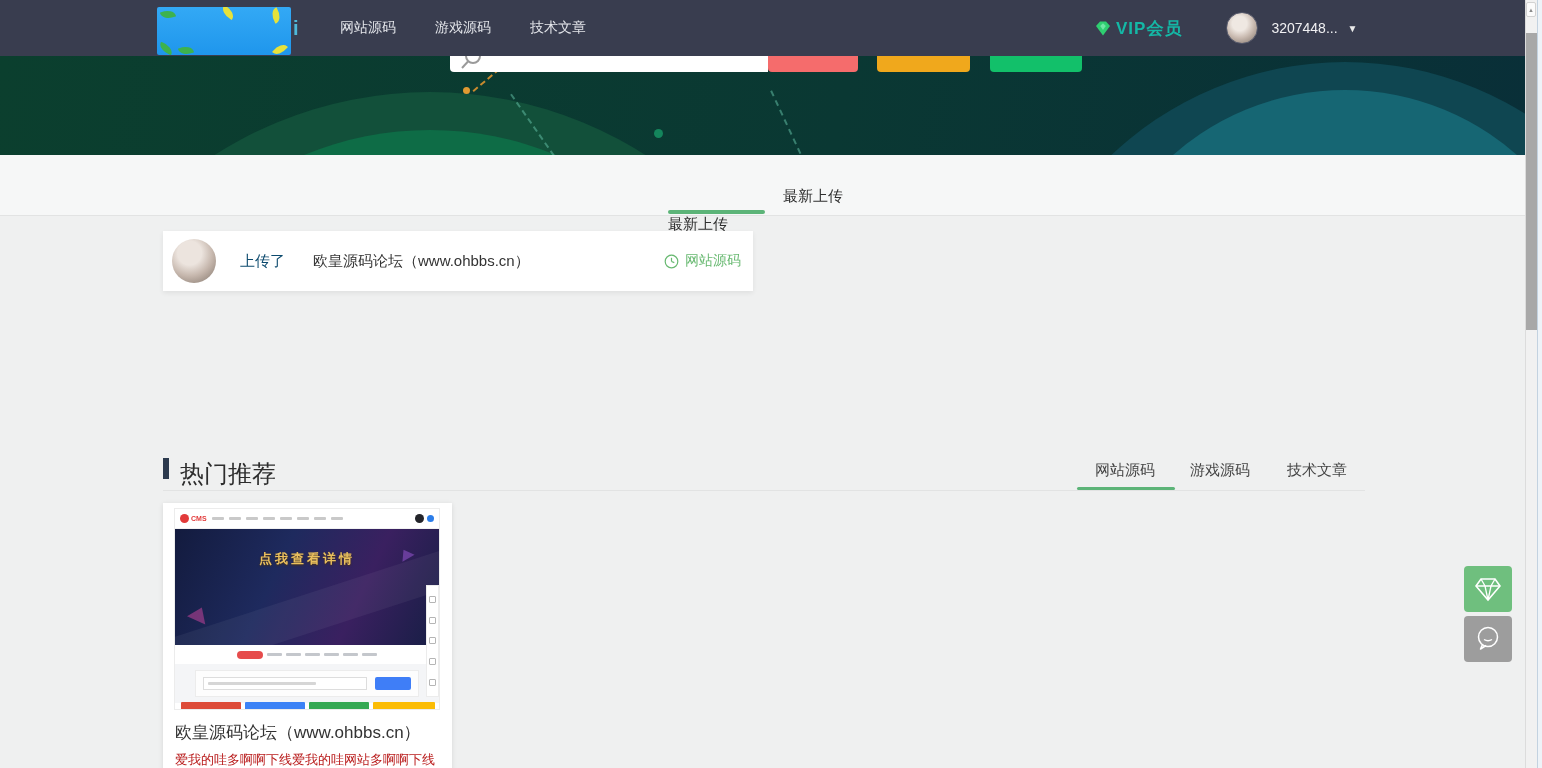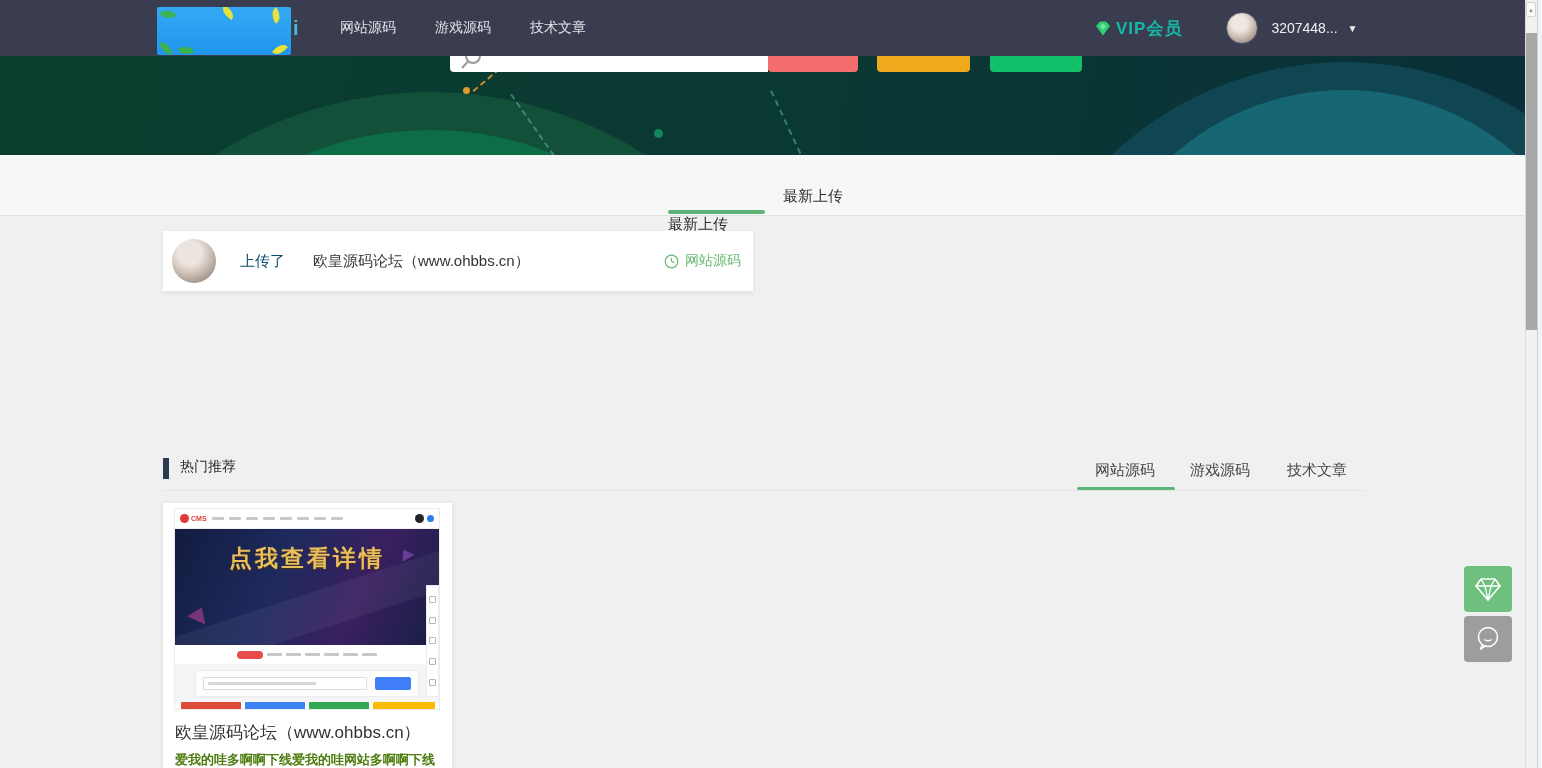--- a/index.html
+++ b/index.html
@@ -48,21 +48,21 @@
   .feed-item { position:absolute; left:163px; top:231px; width:590px; height:60px; background:#fff; box-shadow:0 2px 5px rgba(0,0,0,.07); cursor:pointer; }
   .fi-avatar { position:absolute; left:9px; top:8px; width:44px; height:44px; border-radius:50%; background:radial-gradient(circle at 40% 32%, #ece4de 0 30%, #c5b6ac 58%, #8a7d73 92%); }
   .fi-action { position:absolute; left:77px; top:21px; font-size:15px; color:#0c4a6e; }
   .fi-title { position:absolute; left:150px; top:21px; font-size:15px; color:#333; font-weight:500; }
   .fi-status { position:absolute; left:501px; top:21px; display:flex; align-items:center; color:#68b971; font-size:14px; }
   .fi-status span { margin-left:6px; }
 
   
   .hot-head { position:absolute; left:163px; top:450px; width:1202px; height:40px; }
   .hot-bar { position:absolute; left:0; top:8px; width:6px; height:21px; background:#2c3a4e; }
-  .hot-title { position:absolute; left:17px; top:8px; font-size:14px; color:#2d2d2d; }
+  .hot-title { position:absolute; left:17px; top:8px; font-size:24px; color:#2d2d2d; }
   .hot-tab { position:absolute; top:11px; font-size:15px; color:#444; cursor:pointer; }
   .ht1 { left:932px; } .ht2 { left:1027px; } .ht3 { left:1124px; }
   .hot-underline { position:absolute; left:914px; top:37px; width:98px; height:3px; background:#5cb478; border-radius:2px; }
   .hot-divider { position:absolute; left:163px; top:490px; width:1202px; height:1px; background:#e2e3e3; }
 
   
   .card { position:absolute; left:163px; top:503px; width:289px; height:280px; background:#fff; box-shadow:0 1px 5px rgba(0,0,0,.1); cursor:pointer; }
   .thumb { position:absolute; left:11px; top:5px; width:266px; height:202px; background:#fff; border:1px solid #ececec; overflow:hidden; }
   .t-nav { position:relative; height:20px; background:#fff; border-bottom:1px solid #f1f1f1; display:flex; align-items:center; padding:0 5px; }
   .t-logo-dot { width:9px; height:9px; border-radius:50%; background:#e23a3a; }
@@ -70,35 +70,35 @@
   .t-navlink { width:12px; height:3px; background:#c9c9c9; margin-left:5px; border-radius:1px; }
   .t-nav-right { margin-left:auto; display:flex; align-items:center; gap:3px; }
   .t-circle-dark { width:9px; height:9px; border-radius:50%; background:#23242a; }
   .t-circle-blue { width:7px; height:7px; border-radius:50%; background:#2b7de9; }
   .t-banner { position:relative; height:116px; background:linear-gradient(115deg,#131b3e 0%,#1e2a5e 38%,#3a2060 68%,#161e44 100%); overflow:hidden; text-align:center; padding-top:14px; }
   .t-banner-streak { position:absolute; left:-20px; top:60px; width:340px; height:38px; background:rgba(255,255,255,.05); transform:rotate(-18deg); }
   .t-tri { position:absolute; width:0; height:0; border-style:solid; }
   .t-tri.p1 { left:14px; top:78px; border-width:0 10px 14px 10px; border-color:transparent transparent rgba(233,76,170,.45) transparent; transform:rotate(24deg); }
   .t-tri.p2 { right:26px; top:20px; border-width:0 7px 10px 7px; border-color:transparent transparent rgba(160,90,220,.5) transparent; transform:rotate(-30deg); }
   .t-banner-text { color:#fff; font-size:11px; font-weight:bold; line-height:1.7; padding:0 14px; text-shadow:0 1px 2px rgba(0,0,0,.9); position:relative; }
-  .t-banner-cta { color:#e9bf5e; font-size:23px; font-weight:bold; letter-spacing:3px; text-shadow:0 1px 2px rgba(80,50,0,.8); position:relative; }
+  .t-banner-cta { color:#e9bf5e; font-size:13px; font-weight:bold; letter-spacing:3px; margin-top:7px; text-shadow:0 1px 2px rgba(80,50,0,.8); position:relative; }
   .t-mid { height:19px; background:#fff; display:flex; align-items:center; justify-content:center; gap:4px; }
   .t-pill { width:26px; height:8px; border-radius:4px; background:#e64c4c; }
   .t-link { width:15px; height:3px; background:#c4c7cc; border-radius:1px; }
   .t-searchwrap { height:39px; background:#f4f5f7; display:flex; align-items:center; }
   .t-sbox { margin:0 20px; width:226px; height:27px; background:#fdfdfd; border:1px solid #ececec; display:flex; align-items:center; padding:0 7px; gap:8px; }
   .t-input { flex:1; height:13px; border:1px solid #ddd; background:#fff; display:flex; align-items:center; padding:0 4px; }
   .t-input i { display:block; width:70%; height:3px; background:#d6d6d6; border-radius:1px; }
   .t-btn { width:36px; height:13px; background:#3f7ef7; border-radius:2px; }
   .t-bars { position:absolute; left:6px; bottom:-2px; display:flex; gap:4px; }
   .t-bar { height:9px; border-radius:1px; }
   .t-side { position:absolute; right:0; top:76px; width:13px; height:112px; background:#fff; border:1px solid #ececec; display:flex; flex-direction:column; align-items:center; justify-content:space-around; padding:3px 0; }
   .t-side i { display:block; width:7px; height:7px; border:1px solid #b5b5b5; border-radius:1px; }
   .card-title { position:absolute; left:12px; top:218px; font-size:17px; color:#333; white-space:nowrap; }
-  .card-desc { position:absolute; left:12px; top:248px; font-size:13px; color:#4d7c0f; white-space:nowrap;font-weight:bold; }
+  .card-desc { position:absolute; left:12px; top:248px; font-size:13px; color:#b91c1c; white-space:nowrap; }
 
   
   .fab { position:absolute; left:1464px; width:48px; height:46px; border-radius:4px; display:flex; align-items:center; justify-content:center; cursor:pointer; z-index:20; }
   .fab-vip { top:566px; background:#6fbf7e; }
   .fab-chat { top:616px; background:#9d9d9d; }
 
   
   .sb-track { position:absolute; left:1525px; top:0; width:12px; height:768px; background:#f1f1f1; border-left:1px solid #dcdcdc; z-index:40; }
   .sb-btn { position:absolute; left:1526px; top:2px; width:10px; height:15px; background:#fbfbfb; border:1px solid #d2d2d2; border-radius:2px; color:#8a8a8a; font-size:6px; text-align:center; line-height:14px; z-index:41; cursor:pointer; }
   .sb-thumb { position:absolute; left:1526px; top:33px; width:11px; height:297px; background:#a8a8a8; z-index:41; cursor:grab; }

